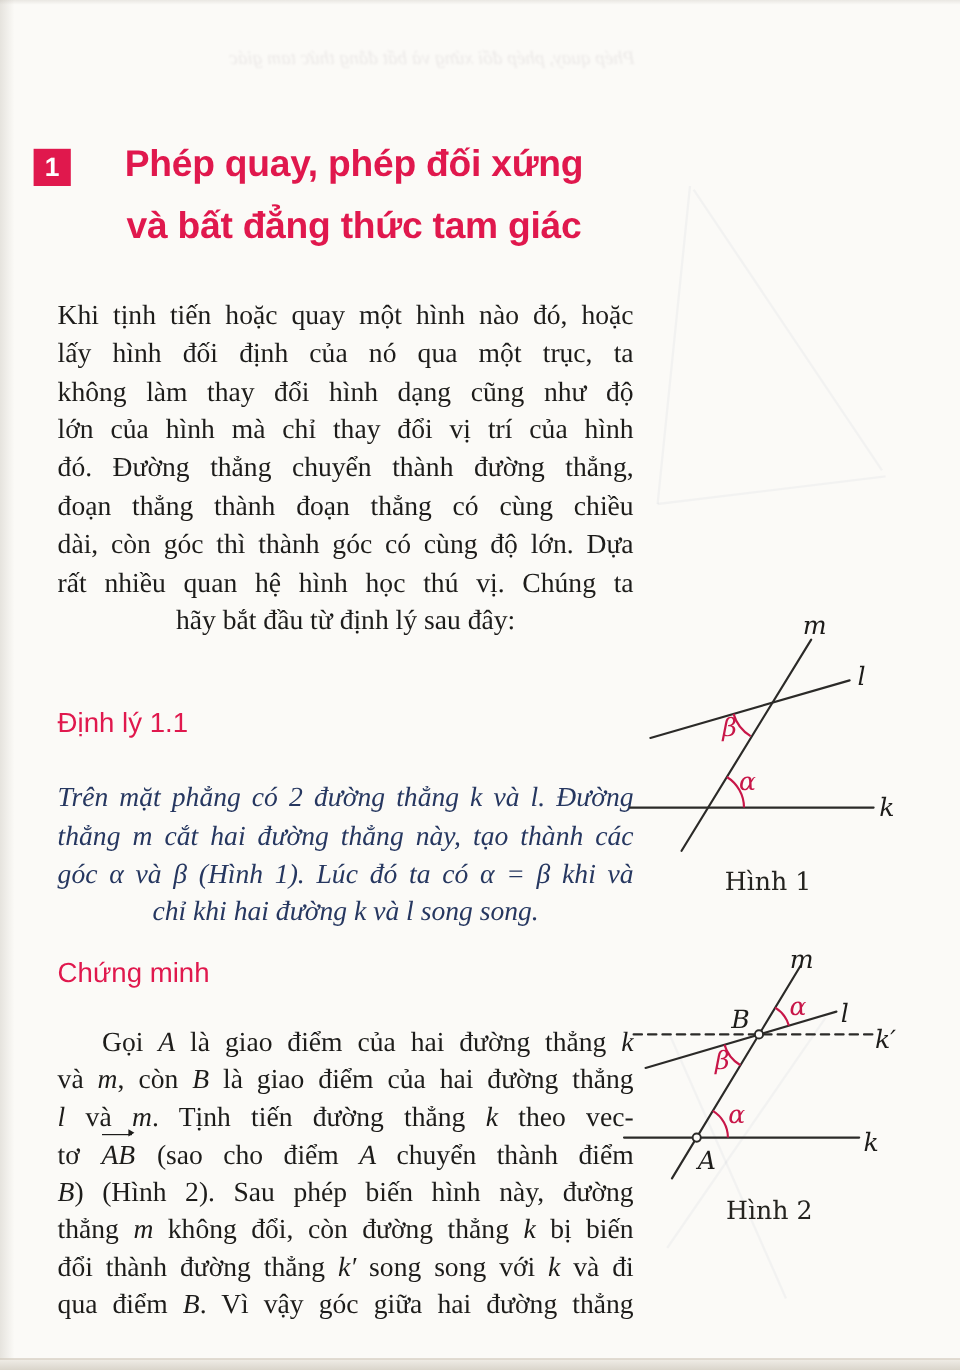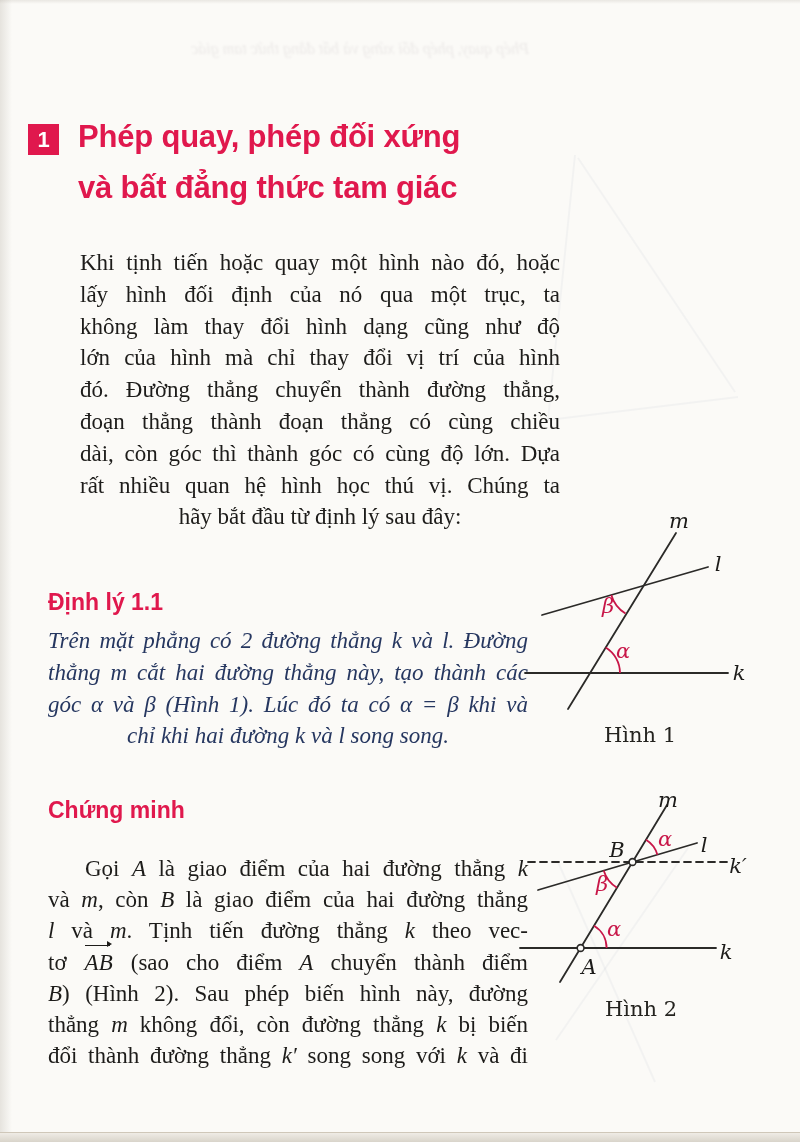--- a/index.html
+++ b/index.html
@@ -23,35 +23,35 @@
   .ghost-svg{position:absolute;left:0;top:0;z-index:0;}
   .ghost-svg line{stroke:#6b7a9a;stroke-width:2;opacity:.055;}
 
   .chapter-box{
     position:absolute;left:28px;top:124px;width:31px;height:31px;z-index:2;
     background:var(--accent);color:#ffffff;
     font-family:"Liberation Sans",sans-serif;font-weight:700;font-size:22px;
     display:flex;align-items:center;justify-content:center;
   }
   .title{
-    position:absolute;left:78px;top:111px;width:402px;z-index:2;
-    font-family:"Liberation Sans",sans-serif;font-weight:700;
+    position:absolute;left:94px;top:111px;width:402px;z-index:2;
+    text-align:center;font-family:"Liberation Sans",sans-serif;font-weight:700;
     font-size:31px;line-height:51px;color:var(--accent);letter-spacing:-.2px;
   }
 
   .textcol{position:absolute;left:48px;width:480px;z-index:2;font-size:23px;line-height:31.8px;}
-  #intro{top:247px;margin-left:32px;}
-  #theorem{top:625px;color:var(--navy);font-style:italic;}
+  #intro{top:247px;}
+  #theorem{top:649px;color:var(--navy);font-style:italic;}
   #proof{top:837px;line-height:31.2px;}
   .jline{text-align:justify;text-align-last:justify;}
   .jlast{text-align:center;}
   .indent{text-indent:37px;margin-top:16px;}
   .sec-heading{
     position:absolute;left:48px;z-index:2;
-    font-family:"Liberation Sans",sans-serif;font-weight:700;font-size:23px;color:var(--accent);
+    font-family:"Liberation Sans",sans-serif;font-weight:400;font-size:23px;color:var(--accent);
   }
   #thm-heading{top:589px;}
   #proof-heading{top:797px;}
 
   i{font-style:italic;}
   .vec{position:relative;font-style:italic;display:inline-block;padding:0 1px;}
   .vec::after{content:"";position:absolute;left:1px;right:4px;top:-2px;height:1.5px;background:#1d1c1a;}
   .vec::before{content:"";position:absolute;right:-1px;top:-5.4px;
     border:3px solid transparent;border-left:5px solid #1d1c1a;}
 
@@ -116,20 +116,21 @@
   <div id="proof-heading" class="sec-heading">Chứng minh</div>
 
   <div id="proof" class="textcol">
       <div class="jline indent">Gọi <i>A</i> là giao điểm của hai đường thẳng <i>k</i></div>
       <div class="jline">và <i>m</i>, còn <i>B</i> là giao điểm của hai đường thẳng</div>
       <div class="jline"><i>l</i> và <i>m</i>. Tịnh tiến đường thẳng <i>k</i> theo vec-</div>
       <div class="jline">tơ <span class="vec">AB</span> (sao cho điểm <i>A</i> chuyển thành điểm</div>
       <div class="jline"><i>B</i>) (Hình 2). Sau phép biến hình này, đường</div>
       <div class="jline">thẳng <i>m</i> không đổi, còn đường thẳng <i>k</i> bị biến</div>
       <div class="jline">đổi thành đường thẳng <i>k′</i> song song với <i>k</i> và đi</div>
+      <div class="jline">qua điểm <i>B</i>. Vì vậy góc giữa hai đường thẳng</div>
     </div>
 
   <svg id="fig1" class="fig" width="245" height="250" viewBox="0 0 245 250">
     <line class="figline" x1="53" y1="204" x2="161" y2="28"></line>
     <line class="figline" x1="27" y1="110" x2="193" y2="62"></line>
     <line class="figline" x1="10" y1="168" x2="213" y2="168"></line>
     <path class="arc" d="M 110.5 108.4 A 32 32 0 0 1 96.3 89.9"></path>
     <path class="arc" d="M 90.7 142.5 A 30 30 0 0 1 105 168"></path>
     <text class="mathlab" x="164" y="23" text-anchor="middle">m</text>
     <text class="mathlab" x="203" y="66" text-anchor="middle">l</text>

